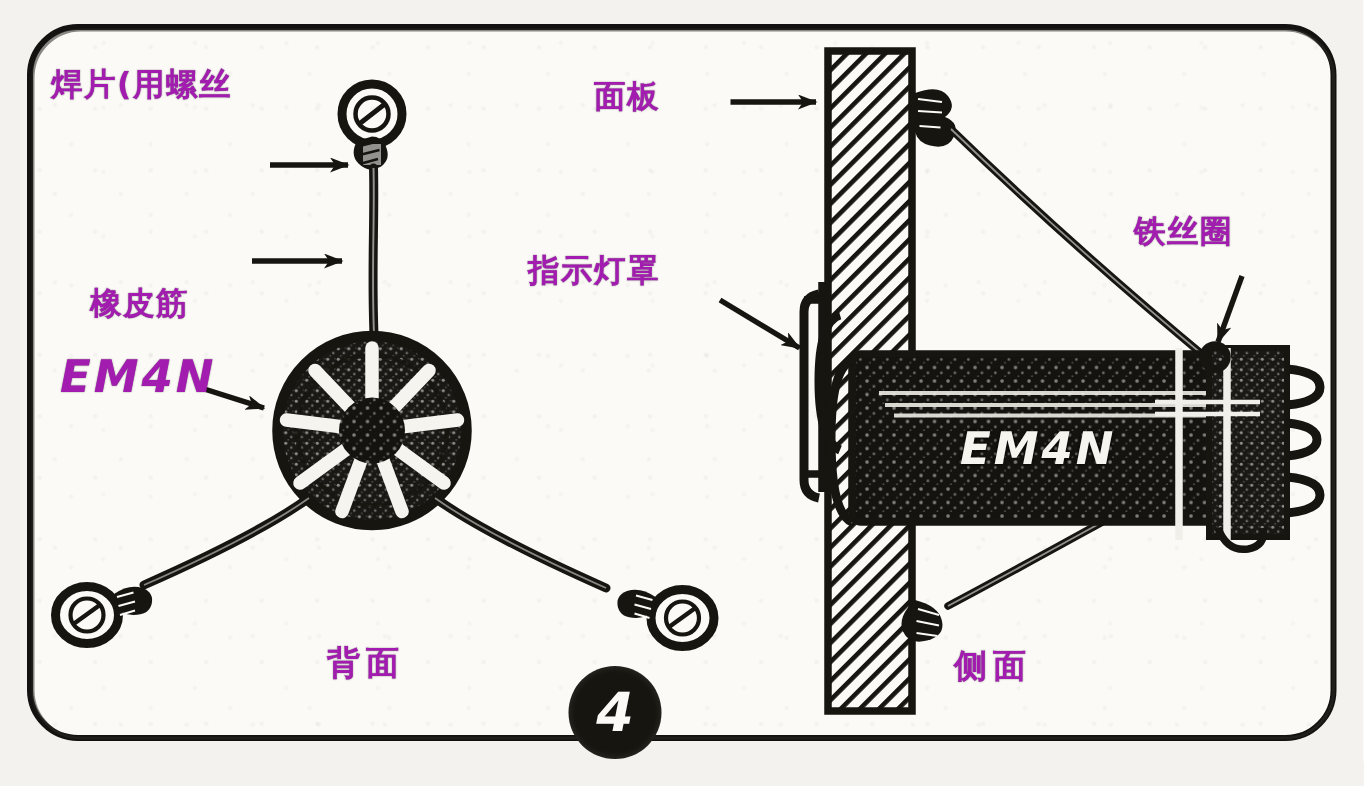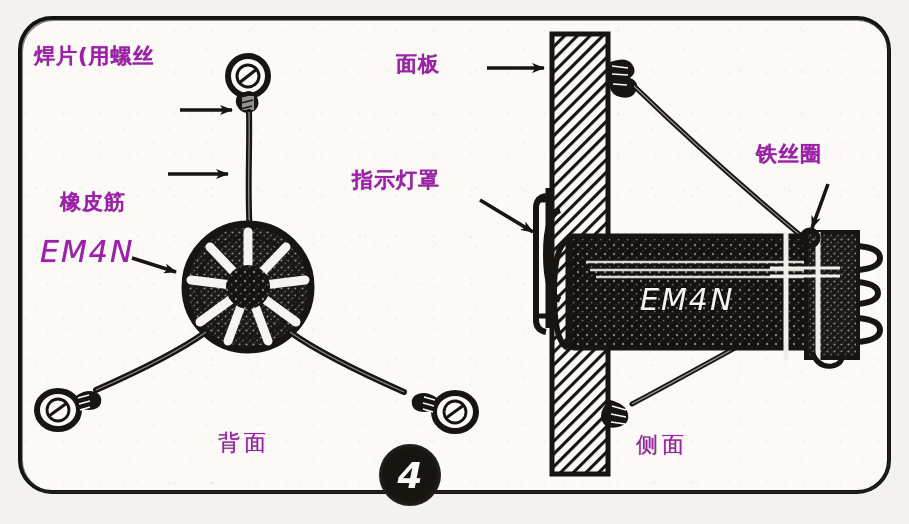--- a/index.html
+++ b/index.html
@@ -27,24 +27,24 @@
        radial-gradient(circle at 33% 85%, rgba(0,0,0,.04) 0 1px, transparent 2px);
      background-size:37px 41px,53px 47px,61px 43px,44px 59px;
      opacity:.75;}
 
   
   .lbl{position:absolute;color:#a21caf;font-weight:700;letter-spacing:1px;
        white-space:pre;line-height:1.18;
        font-family:"DejaVu Sans","Liberation Sans",sans-serif;
        text-shadow:0 0 1px rgba(0,0,0,.55);}
   .lbl.cn{font-size:21px;}
-  .em-italic{font-style:italic;font-weight:400;font-size:30px;
+  .em-italic{font-style:italic;font-weight:700;font-size:30px;
        font-family:"DejaVu Sans","Liberation Sans",sans-serif;letter-spacing:2px;}
 
-  .view-cap{font-size:22px;font-weight:400;letter-spacing:4px;}
+  .view-cap{font-size:22px;font-weight:700;letter-spacing:4px;}
 
   
   .badge{position:absolute;width:62px;height:62px;border-radius:50%;
          background:#17150f;color:#fbfaf7;display:flex;align-items:center;
          justify-content:center;font-style:italic;font-weight:700;font-size:36px;
          box-shadow:inset 0 0 6px rgba(255,255,255,.12);}
 
   svg{position:absolute;left:0;top:0;overflow:visible;}
   .ink{stroke:#17150f;fill:none;}
   .inkf{fill:#17150f;}

